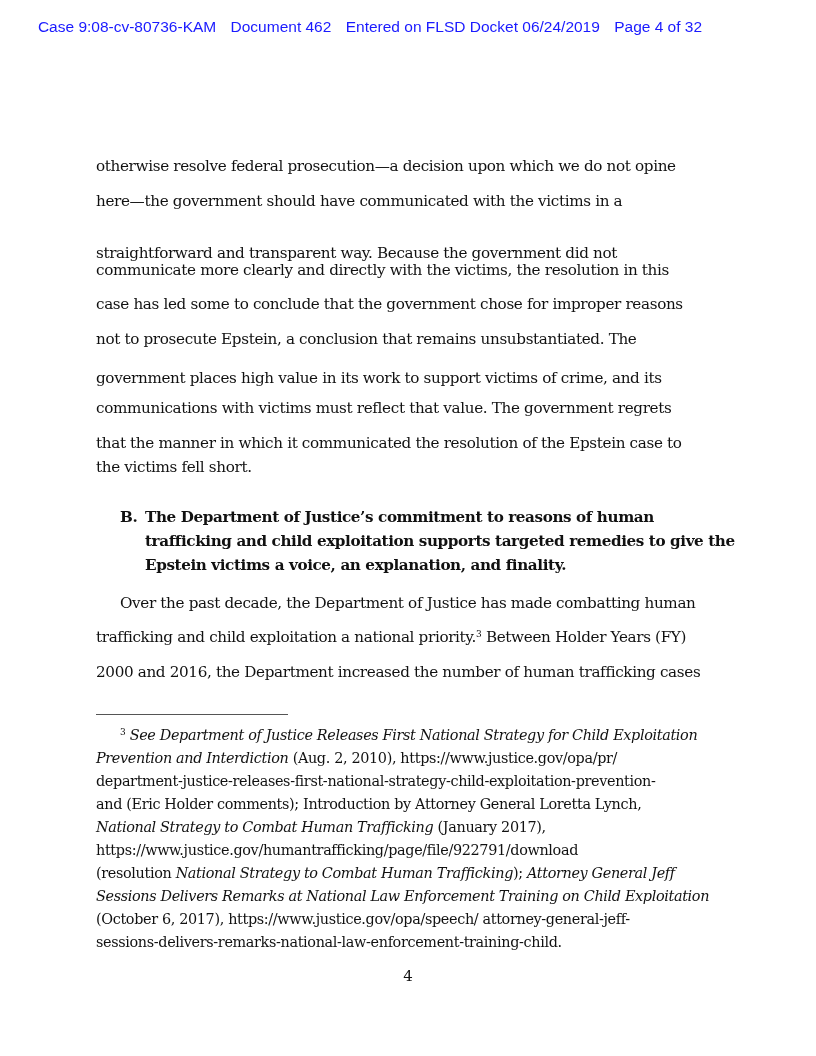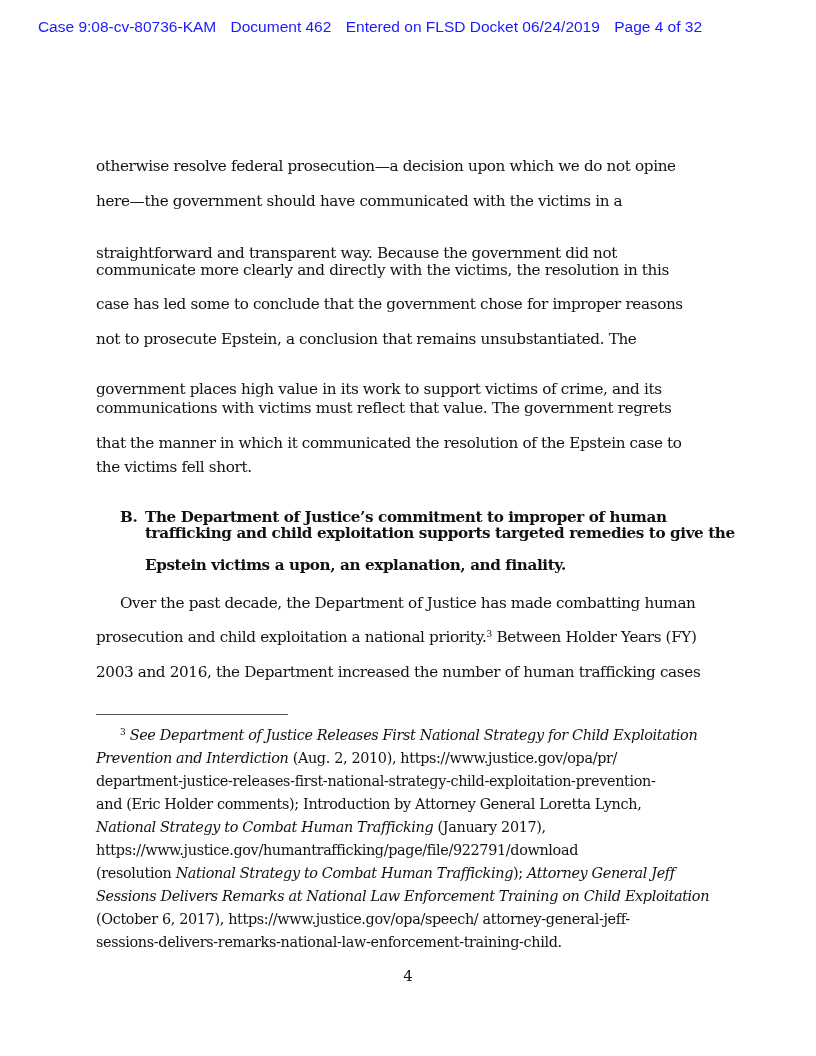--- a/index.html
+++ b/index.html
@@ -37,37 +37,37 @@
 
 <div class="header"><span>Case 9:08-cv-80736-KAM</span> <span>Document 462</span> <span>Entered on FLSD Docket 06/24/2019</span> <span>Page 4 of 32</span></div>
 
 <div class="body-text" style="top:157px;">
   <div class="line" style="top:0px">otherwise resolve federal prosecution—a decision upon which we do not opine</div>
   <div class="line" style="top:35px">here—the government should have communicated with the victims in a</div>
   <div class="line" style="top:87px">straightforward and transparent way.  Because the government did not</div>
   <div class="line" style="top:104px">communicate more clearly and directly with the victims, the resolution in this</div>
   <div class="line" style="top:138px">case has led some to conclude that the government chose for improper reasons</div>
   <div class="line" style="top:173px">not to prosecute Epstein, a conclusion that remains unsubstantiated. The</div>
-  <div class="line" style="top:223px">government places high value in its work to support victims of crime, and its</div>
+  <div class="line" style="top:212px">government places high value in its work to support victims of crime, and its</div>
   <div class="line" style="top:242px">communications with victims must reflect that value.  The government regrets</div>
   <div class="line" style="top:277px">that the manner in which it communicated the resolution of the Epstein case to</div>
   <div class="line" style="top:301px">the victims fell short.</div>
 </div>
 
 <div class="heading" style="top:508px;">
   <div class="hl" style="left:0;top:0">B.</div>
-  <div class="hl" style="left:25px;top:0">The Department of Justice’s commitment to improper of human</div>
-  <div class="hl" style="left:25px;top:16px">trafficking and child exploitation supports targeted remedies to give the</div>
-  <div class="hl" style="left:25px;top:48px">Epstein victims a upon, an explanation, and finality.</div>
+  <div class="hl" style="left:25px;top:0">The Department of Justice’s commitment to reasons of human</div>
+  <div class="hl" style="left:25px;top:24px">trafficking and child exploitation supports targeted remedies to give the</div>
+  <div class="hl" style="left:25px;top:48px">Epstein victims a voice, an explanation, and finality.</div>
 </div>
 
 <div class="body-text" style="top:594px;">
   <div class="line" style="top:0;left:24px">Over the past decade, the Department of Justice has made combatting human</div>
-  <div class="line" style="top:34px"><span>prosecution and child exploitation a national priority.</span><sup>3</sup><span> Between Holder Years (FY)</span></div>
-  <div class="line" style="top:69px">2003 and 2016, the Department increased the number of human trafficking cases</div>
+  <div class="line" style="top:34px"><span>trafficking and child exploitation a national priority.</span><sup>3</sup><span> Between Holder Years (FY)</span></div>
+  <div class="line" style="top:69px">2000 and 2016, the Department increased the number of human trafficking cases</div>
 </div>
 
 <div class="rule"></div>
 
 <div class="fn" style="top:727px;">
   <div class="fl" style="top:0;left:24px"><sup>3</sup> <i>See Department of Justice Releases First National Strategy for Child Exploitation</i></div>
   <div class="fl" style="top:23px"><i>Prevention and Interdiction</i><span> (Aug. 2, 2010), https://www.justice.gov/opa/pr/</span></div>
   <div class="fl" style="top:46px">department-justice-releases-first-national-strategy-child-exploitation-prevention-</div>
   <div class="fl" style="top:69px">and (Eric Holder comments); Introduction by Attorney General Loretta Lynch,</div>
   <div class="fl" style="top:92px"><i>National Strategy to Combat Human Trafficking</i><span> (January 2017),</span></div>

